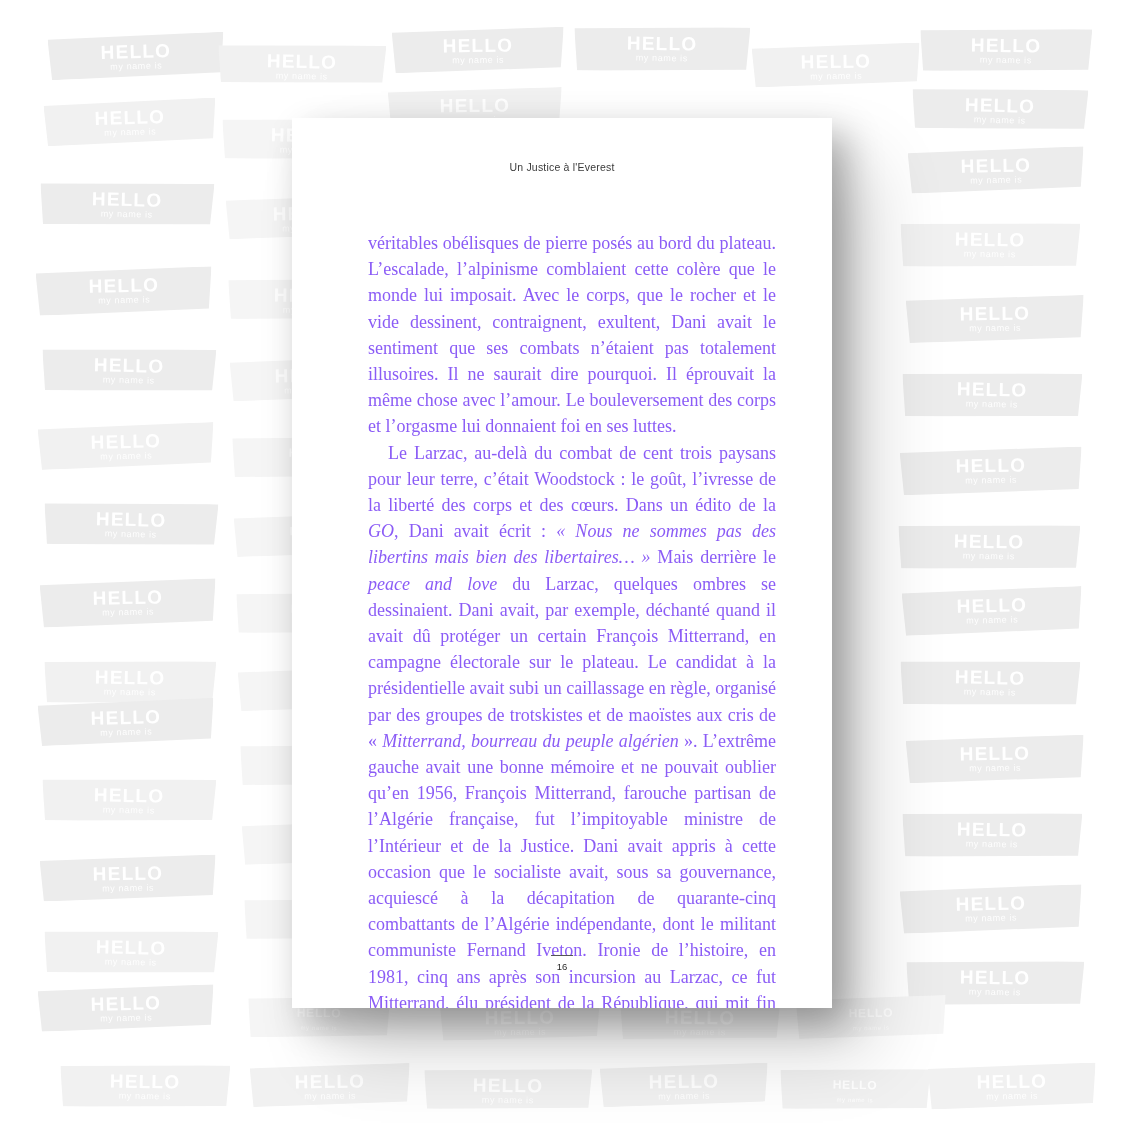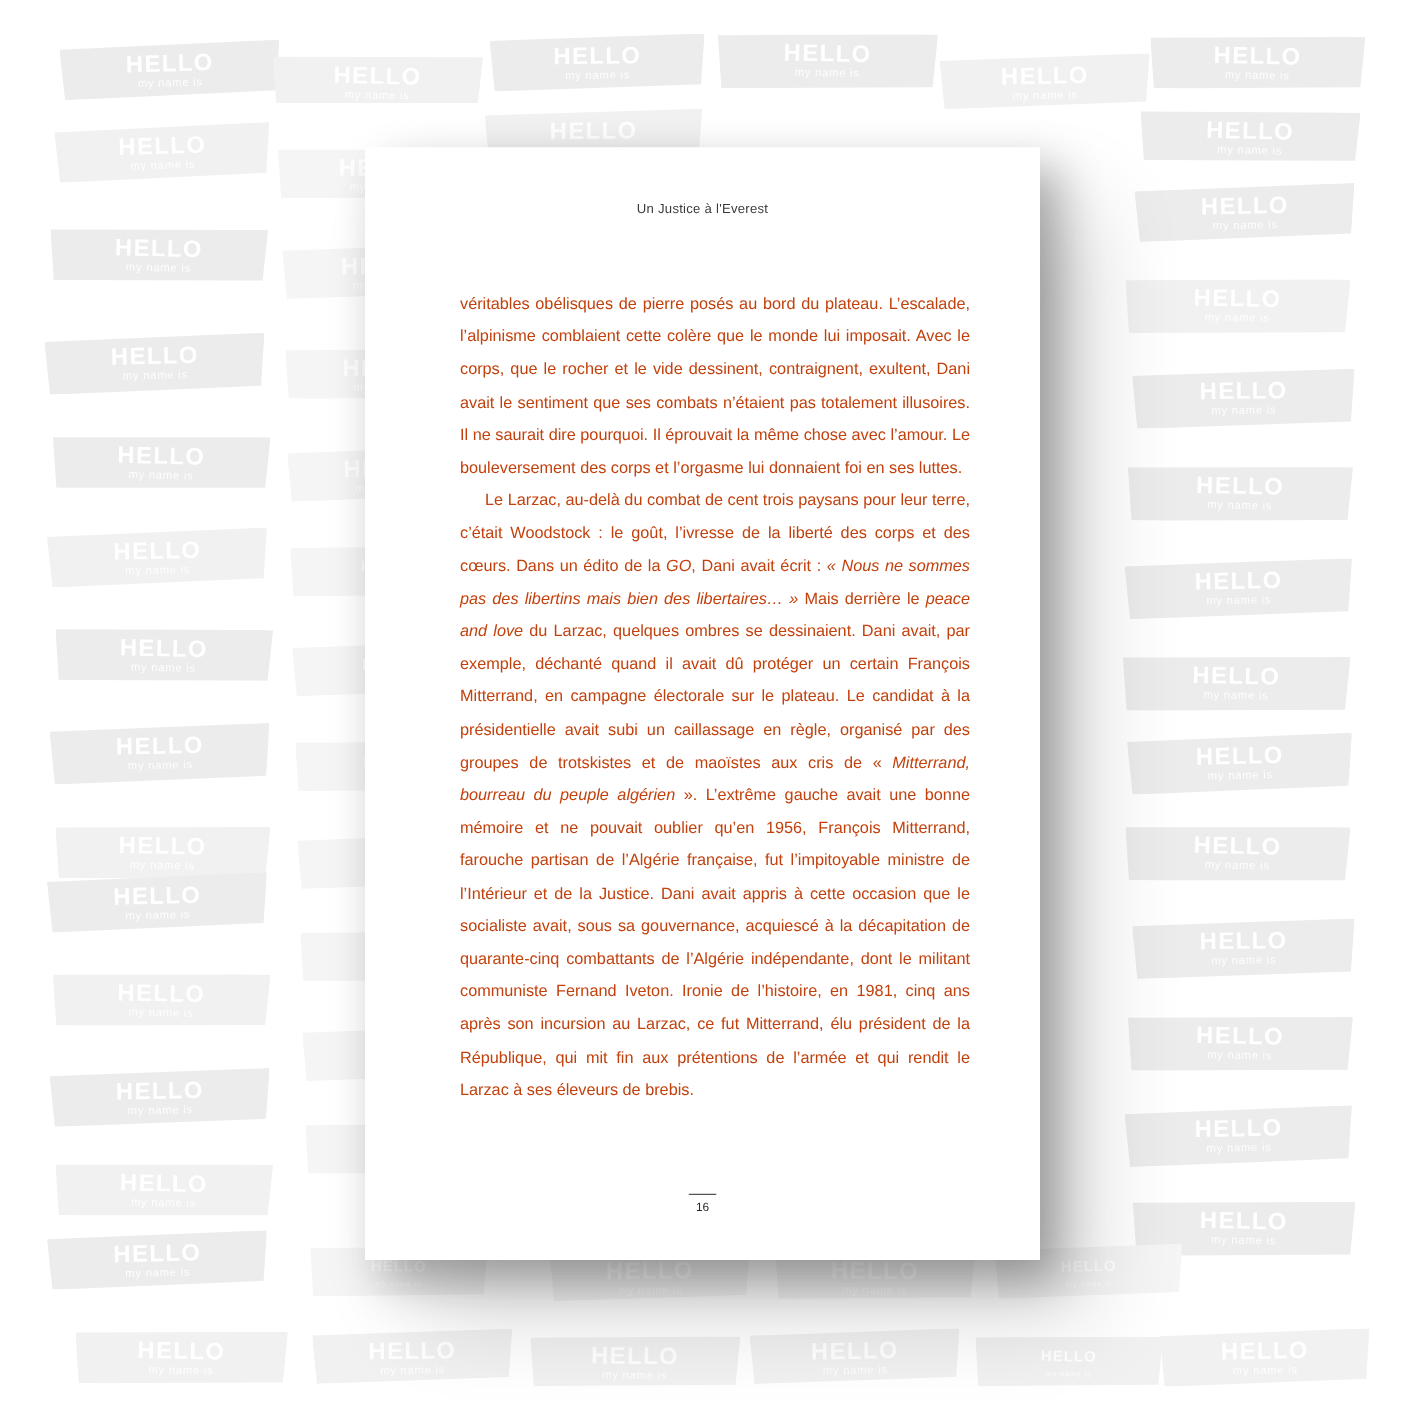--- a/index.html
+++ b/index.html
@@ -80,24 +80,24 @@
     font-family: "Liberation Sans", sans-serif;
     font-size: 10.5px;
     color: #3a3a3a;
     letter-spacing: 0.2px;
   }
   #body-text {
     position: absolute;
     top: 112px;
     left: 76px;
     width: 408px;
-    font-family: Liberation Sans, sans-serif;
-    font-size: 13px;
+    font-family: Liberation Serif, serif;
+    font-size: 18px;
     line-height: 26.2px;
-    color: #c2410c;
+    color: #8b5cf6;
     text-align: justify;
     text-justify: inter-word;
     hyphens: manual;
   }
   #body-text p { margin: 0; }
   #body-text p + p { text-indent: 20px; }
   #body-text i { font-style: italic; }
   #folio-wrap {
     position: absolute;
     bottom: 36px;

